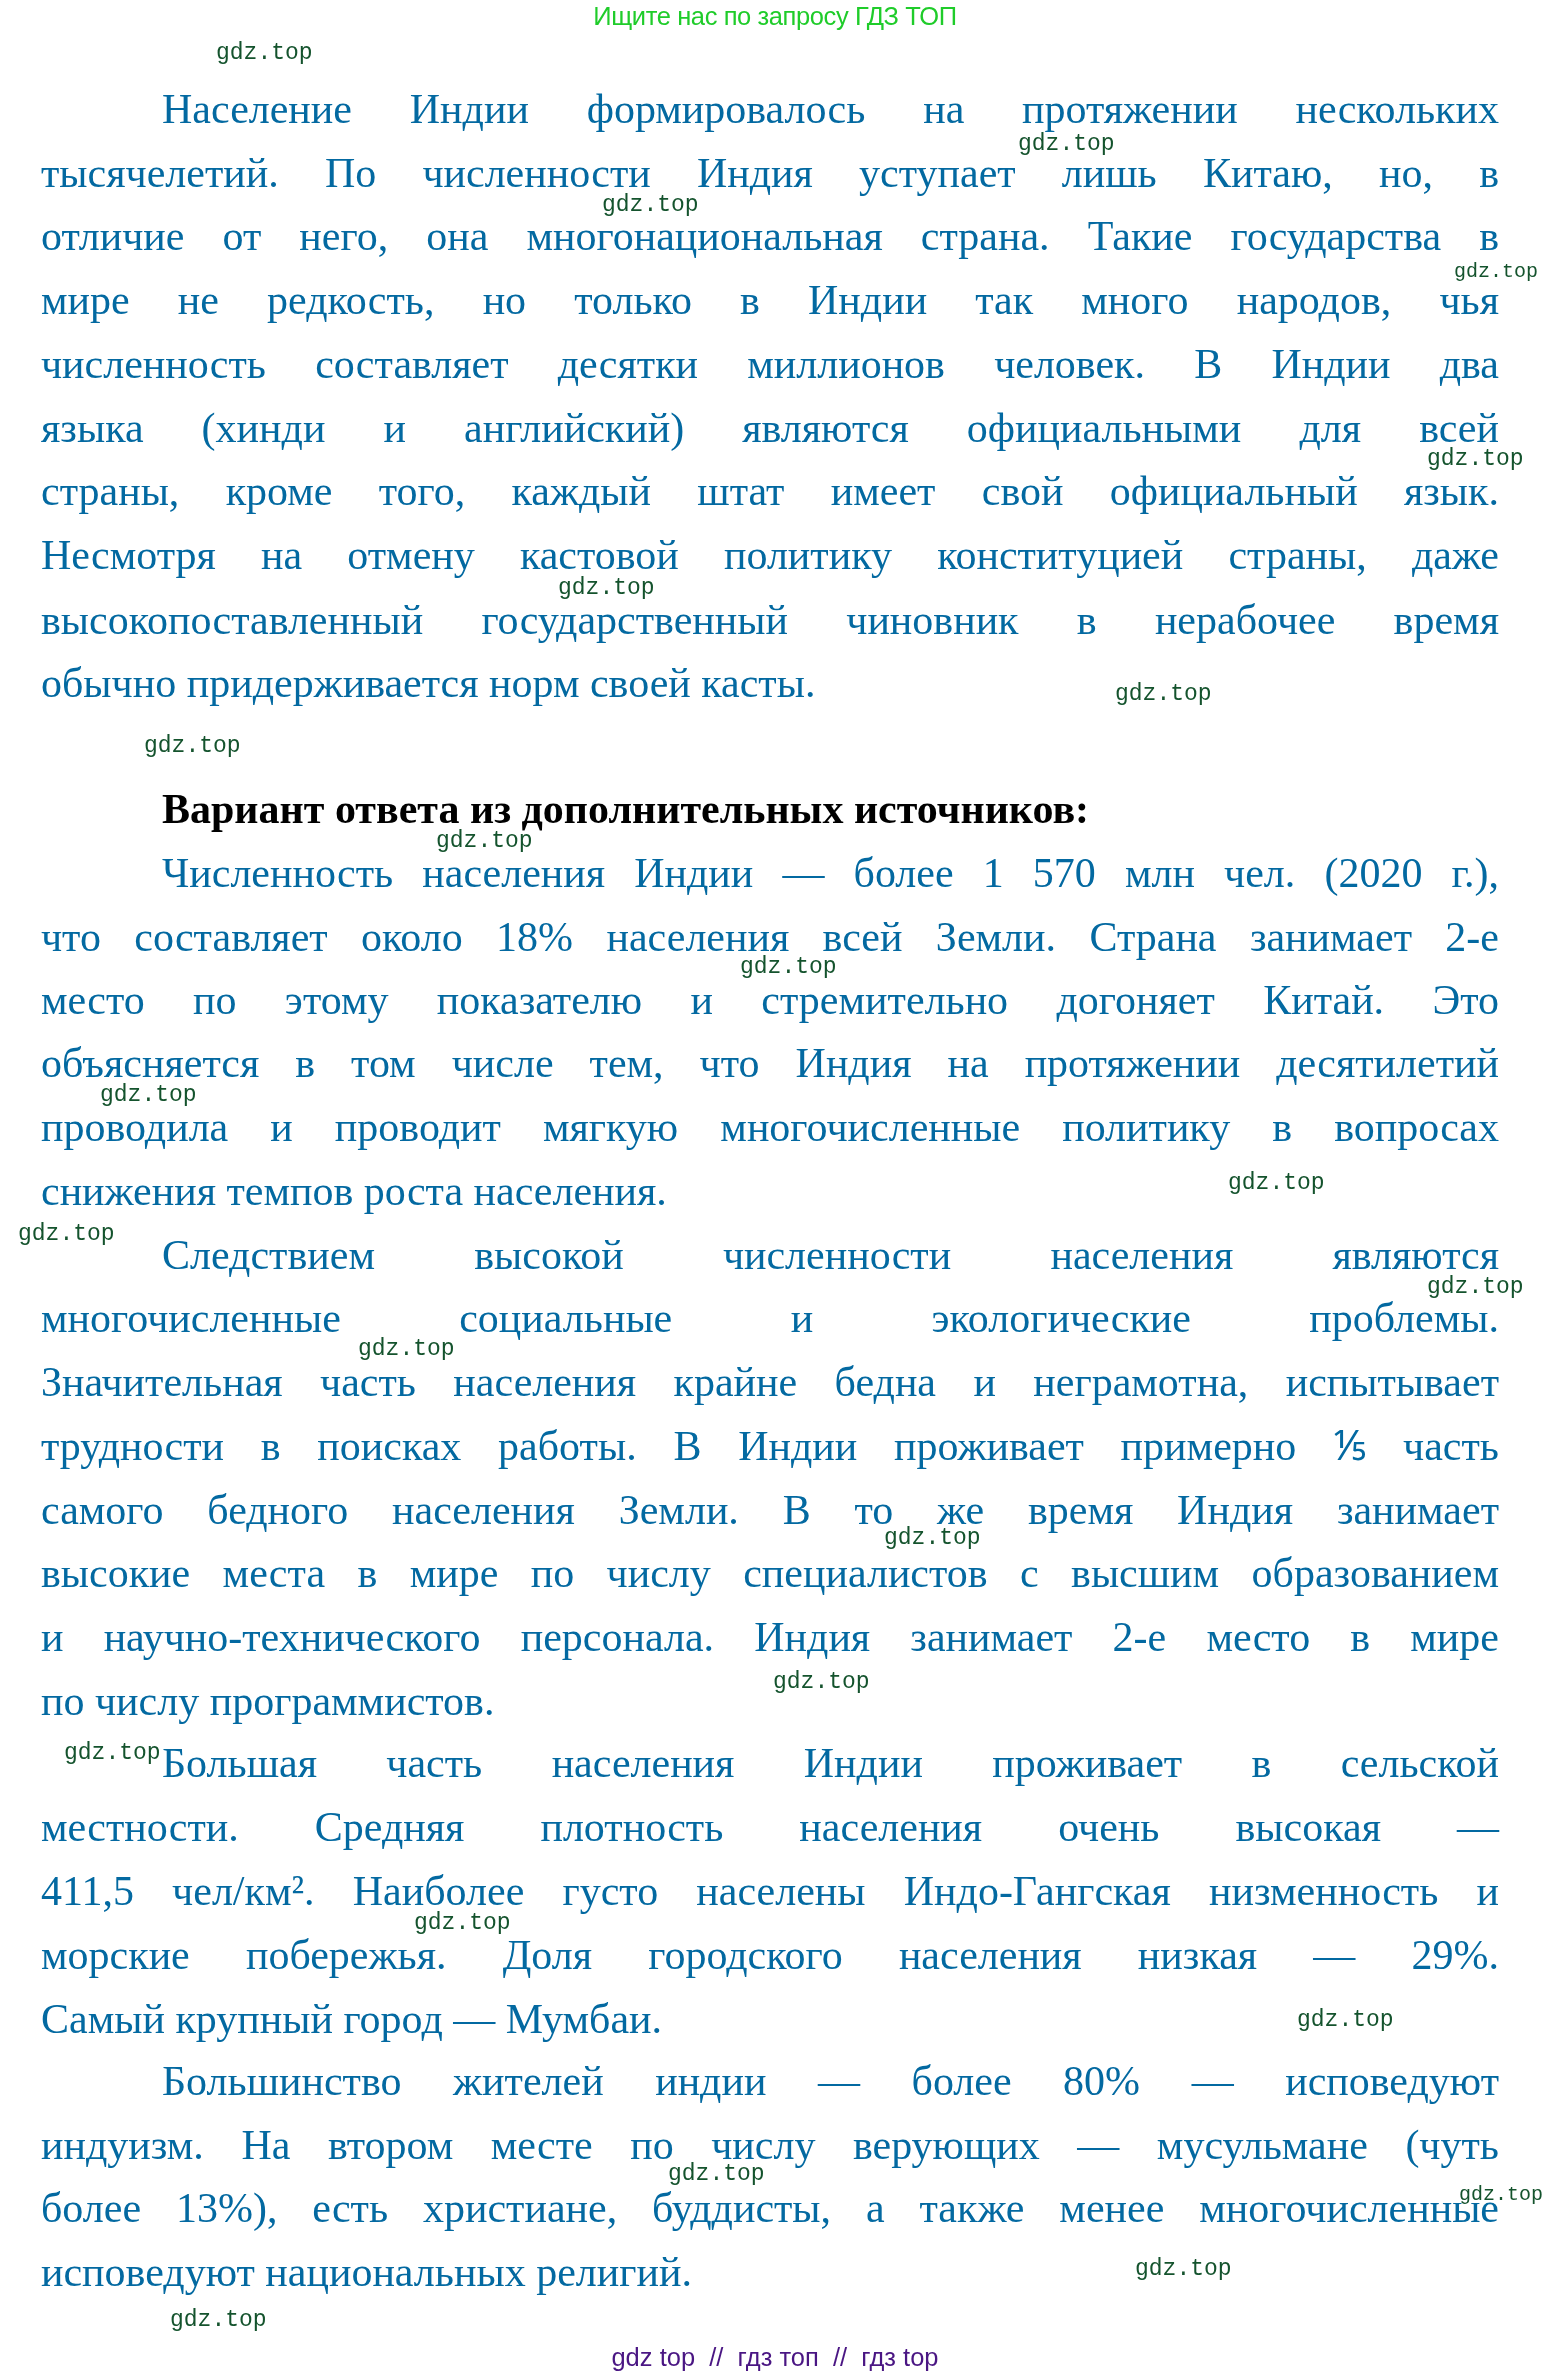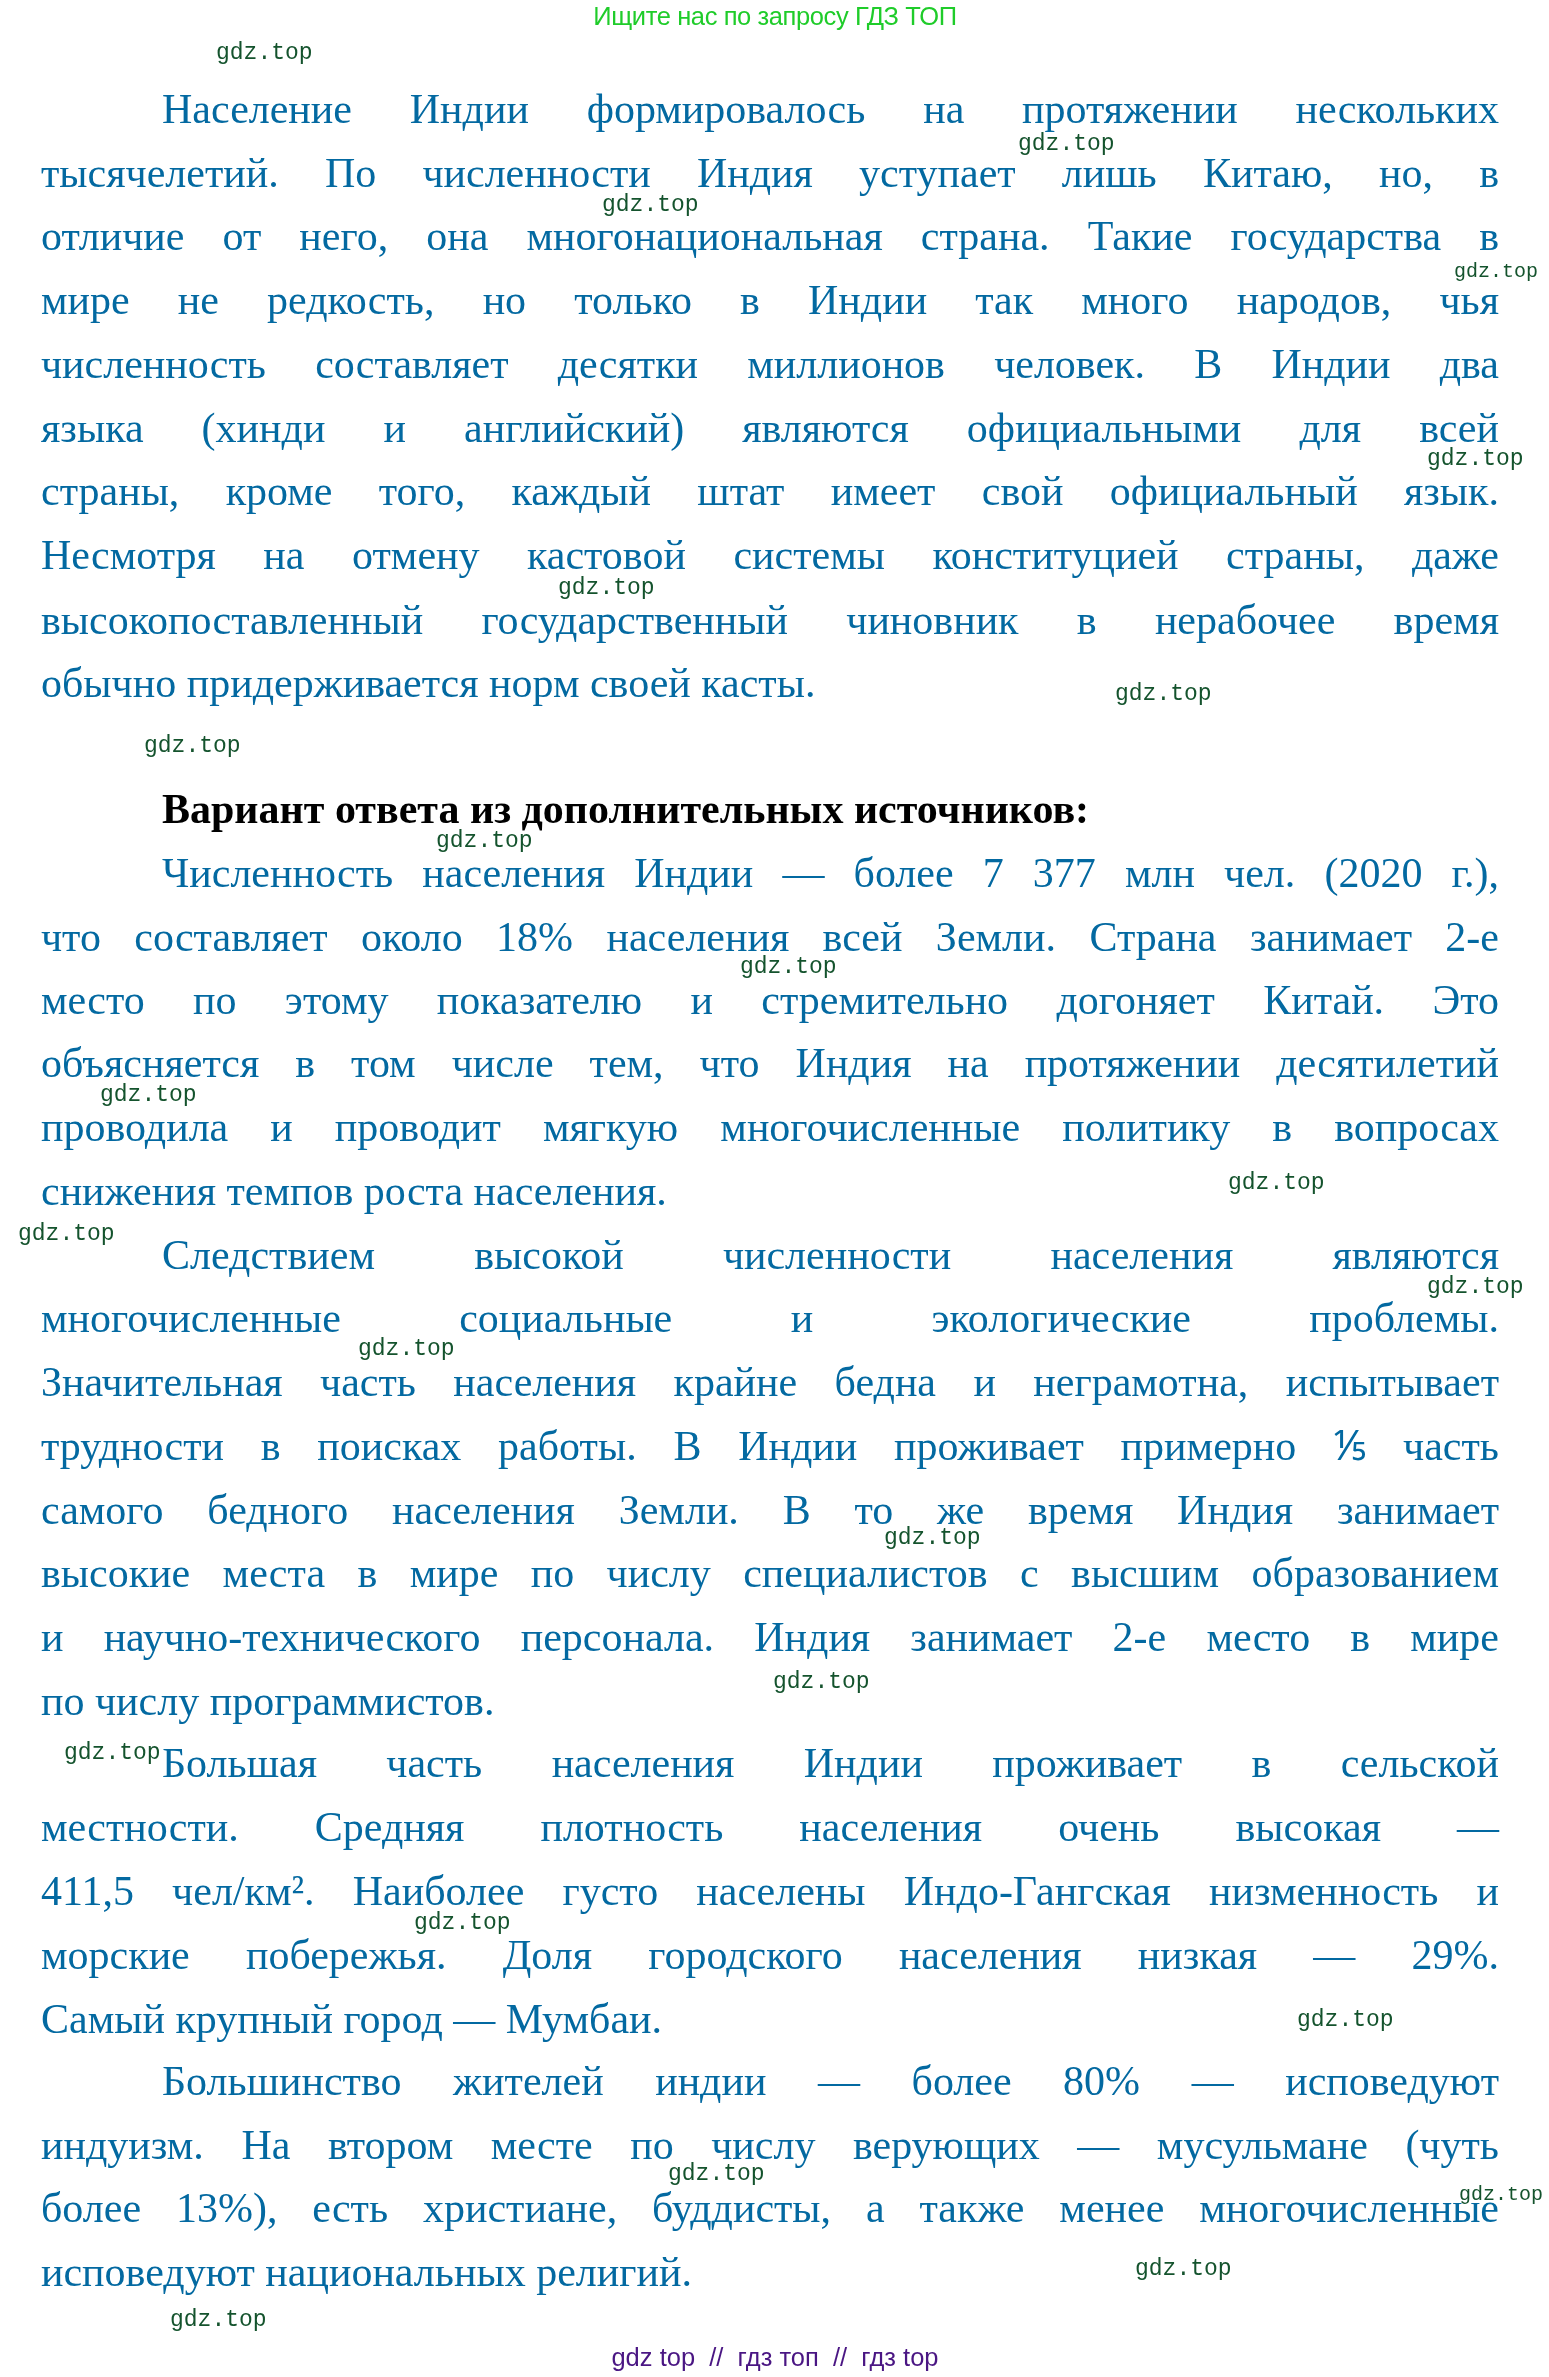--- a/index.html
+++ b/index.html
@@ -37,27 +37,27 @@
 
 <div class="top-banner">Ищите нас по запросу ГДЗ ТОП</div>
 
 <div class="line indent" style="top:85px">Население Индии формировалось на протяжении нескольких</div>
 <div class="line" style="top:149px">тысячелетий. По численности Индия уступает лишь Китаю, но, в</div>
 <div class="line" style="top:212px">отличие от него, она многонациональная страна. Такие государства в</div>
 <div class="line" style="top:276px">мире не редкость, но только в Индии так много народов, чья</div>
 <div class="line" style="top:340px">численность составляет десятки миллионов человек. В Индии два</div>
 <div class="line" style="top:404px">языка (хинди и английский) являются официальными для всей</div>
 <div class="line" style="top:467px">страны, кроме того, каждый штат имеет свой официальный язык.</div>
-<div class="line" style="top:531px">Несмотря на отмену кастовой системы конституцией страны, даже</div>
+<div class="line" style="top:531px">Несмотря на отмену кастовой политику конституцией страны, даже</div>
 <div class="line" style="top:596px">высокопоставленный государственный чиновник в нерабочее время</div>
 <div class="line last" style="top:659px">обычно придерживается норм своей касты.</div>
 
 <div class="heading" style="top:785px">Вариант ответа из дополнительных источников:</div>
 
-<div class="line indent" style="top:849px">Численность населения Индии — более 7 377 млн чел. (2020 г.),</div>
+<div class="line indent" style="top:849px">Численность населения Индии — более 1 570 млн чел. (2020 г.),</div>
 <div class="line" style="top:913px">что составляет около 18% населения всей Земли. Страна занимает 2-е</div>
 <div class="line" style="top:976px">место по этому показателю и стремительно догоняет Китай. Это</div>
 <div class="line" style="top:1039px">объясняется в том числе тем, что Индия на протяжении десятилетий</div>
 <div class="line" style="top:1103px">проводила и проводит мягкую многочисленные политику в вопросах</div>
 <div class="line last" style="top:1167px">снижения темпов роста населения.</div>
 
 <div class="line indent" style="top:1231px">Следствием высокой численности населения являются</div>
 <div class="line" style="top:1294px">многочисленные социальные и экологические проблемы.</div>
 <div class="line" style="top:1358px">Значительная часть населения крайне бедна и неграмотна, испытывает</div>
 <div class="line" style="top:1422px">трудности в поисках работы. В Индии проживает примерно ⅕ часть</div>

